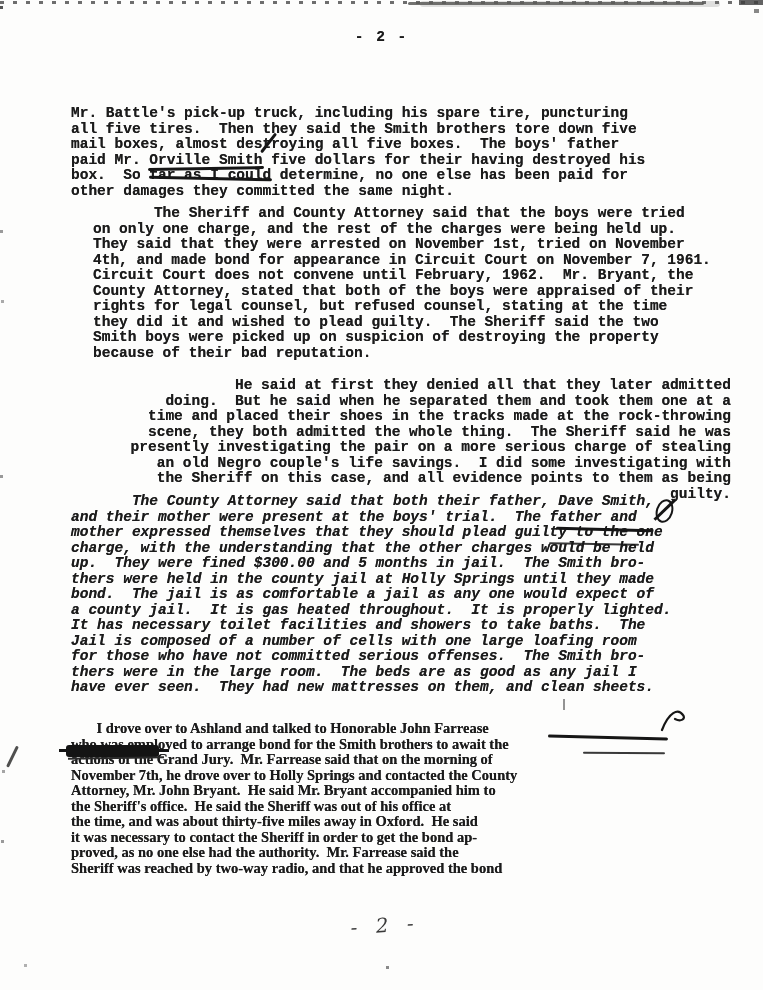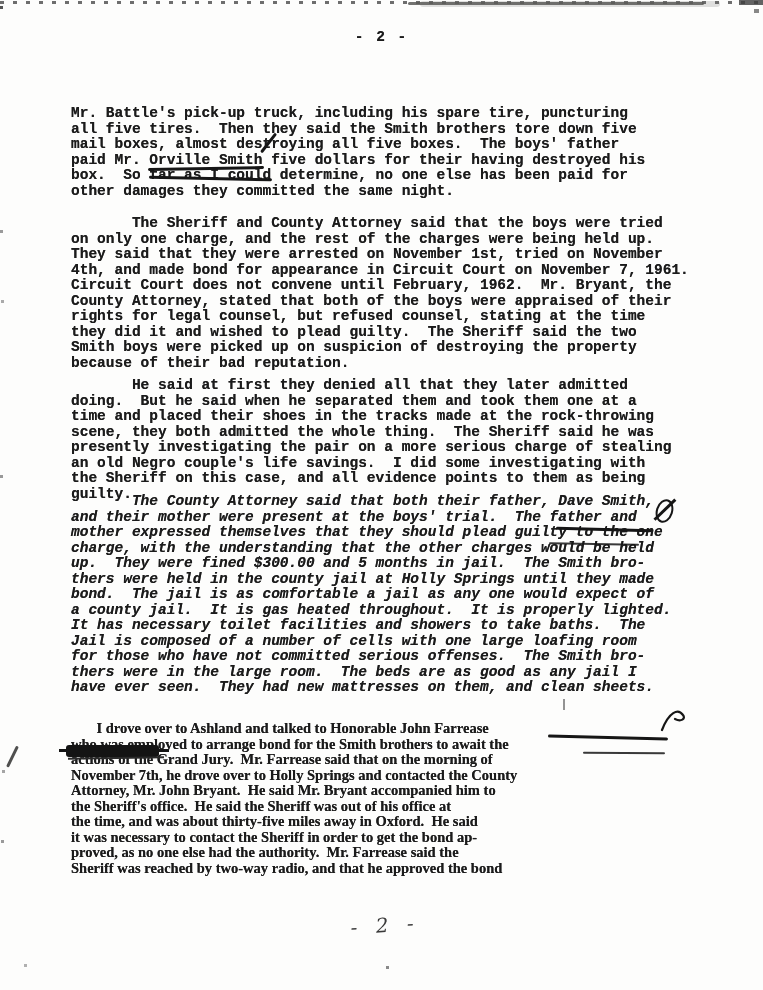--- a/index.html
+++ b/index.html
@@ -24,22 +24,22 @@
     white-space:pre-wrap;
     text-shadow:0 0 .5px rgba(20,20,20,.75);
   }
   .page-header{
     position:absolute;top:30px;left:0;right:0;
     text-align:center;
     letter-spacing:2px;
   }
   .para{position:absolute;left:71px;width:660px;}
   .p1{top:106px;}
-  .p2{top:216px;}
-  .p3{top:378px;}
+  .p2{top:206px;margin-left:22px;}
+  .p3{top:378px;text-align:right;}
   .p4{top:494px;font-style:italic;}
   .p5{top:721px;font-family:Liberation Serif, serif;}
   
   .top-dots{
     position:absolute;top:1px;left:0;width:100%;height:3px;
     background:repeating-linear-gradient(90deg,#4a4a4a 0 4px,transparent 4px 13px);
     opacity:.8;
   }
   .top-streak{
     position:absolute;top:2px;left:408px;width:296px;height:3px;

